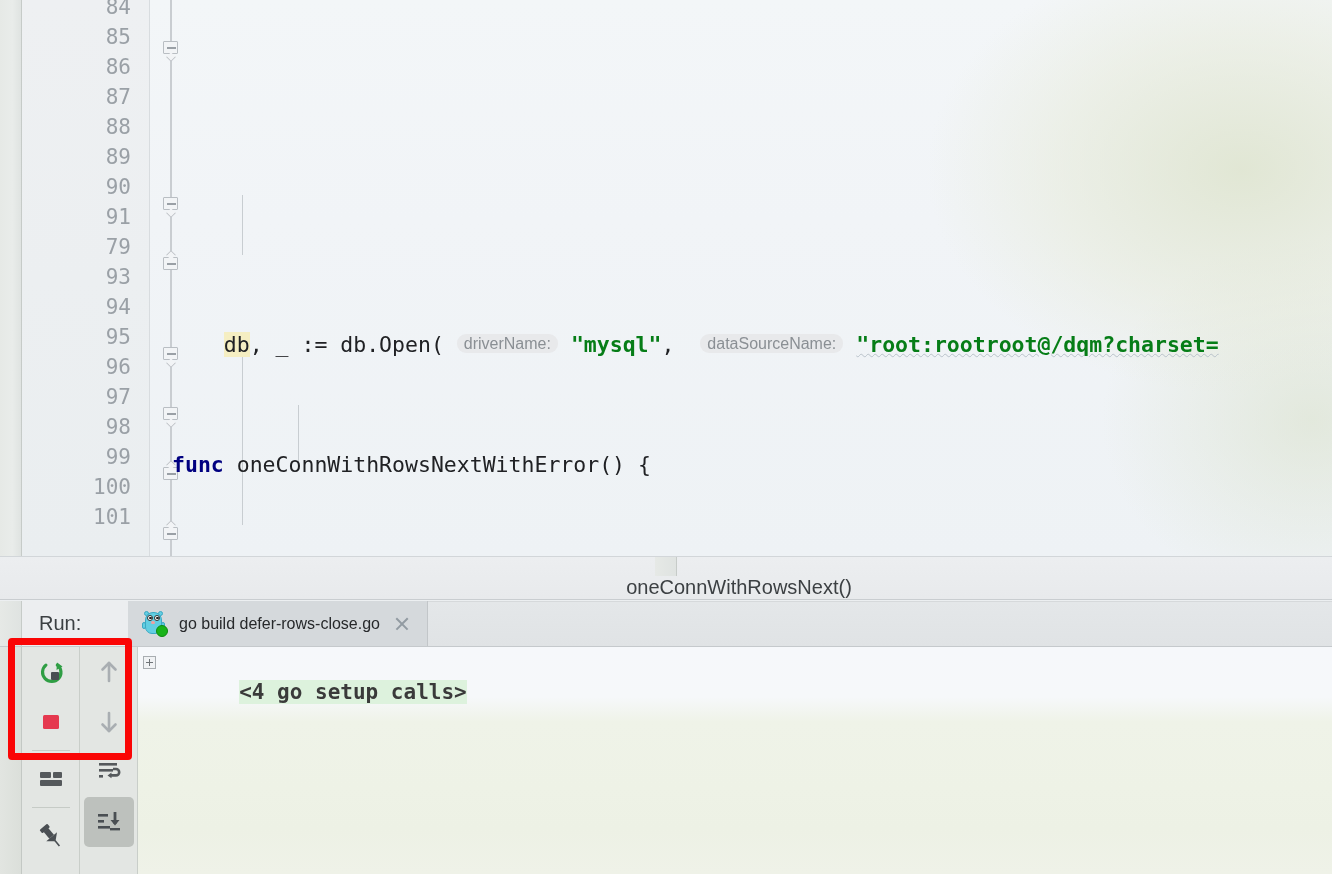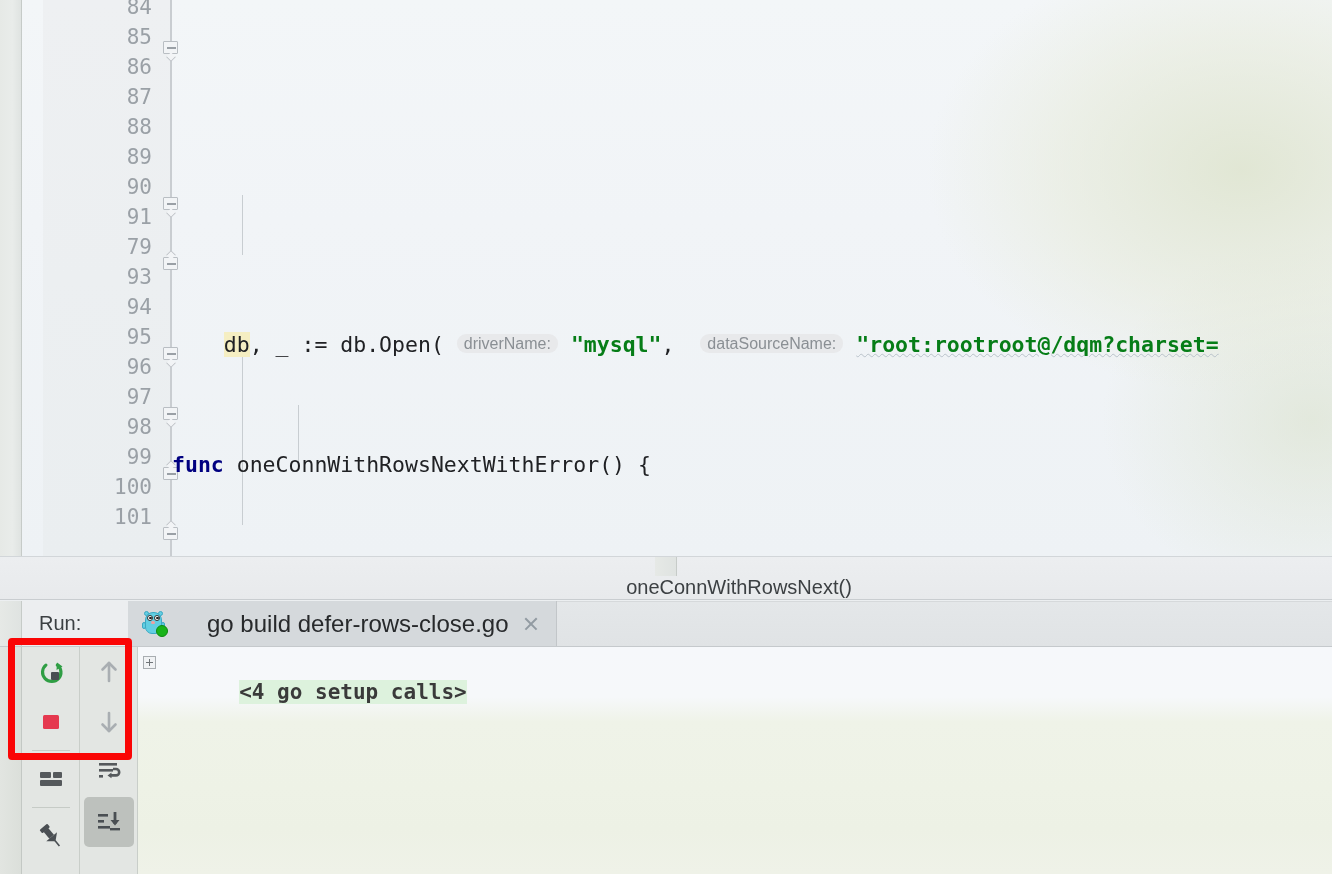--- a/index.html
+++ b/index.html
@@ -37,21 +37,20 @@
     background:
       radial-gradient(ellipse 420px 300px at 1220px 170px, rgba(222,228,206,0.85) 0%, rgba(230,234,216,0.5) 45%, rgba(240,243,245,0) 75%),
       radial-gradient(ellipse 300px 260px at 1290px 420px, rgba(216,224,200,0.55) 0%, rgba(238,241,238,0) 70%),
       linear-gradient(to bottom, #f3f6f8 0%, #f1f4f7 40%, #eef2f5 100%);
   }
   .gutter {
     position: absolute; left: 0; top: 0;
     width: 128px; height: 556px;
     background: linear-gradient(to bottom, #eef0f2, #eaeef0);
     border-right: 1px solid #d8dcdf;
-    margin-left: 21px;
   }
   .gutter-num {
     position: absolute;
     right: 18px;
     width: 110px;
     text-align: right;
     font-family: "DejaVu Sans Mono", monospace;
     font-size: 21px;
     color: #9aa0a6;
     line-height: 30px;
@@ -177,21 +176,21 @@
   }
   .run-tab {
     display: flex; align-items: center;
     gap: 11px;
     padding: 0 14px 0 14px;
     background: #d5d9dc;
     border-right: 1px solid #c2c6c9;
     cursor: default;
   }
   .run-tab-title {
-    font-size: 24px; color: #27292b; margin-left: 28px;
+    font-size: 16px; color: #27292b;
   }
   .gopher {
     position: relative;
     width: 26px; height: 26px;
     flex: 0 0 26px;
   }
   .gopher .body {
     position: absolute; left: 3px; top: 1px;
     width: 17px; height: 22px;
     background: #62cee2;

